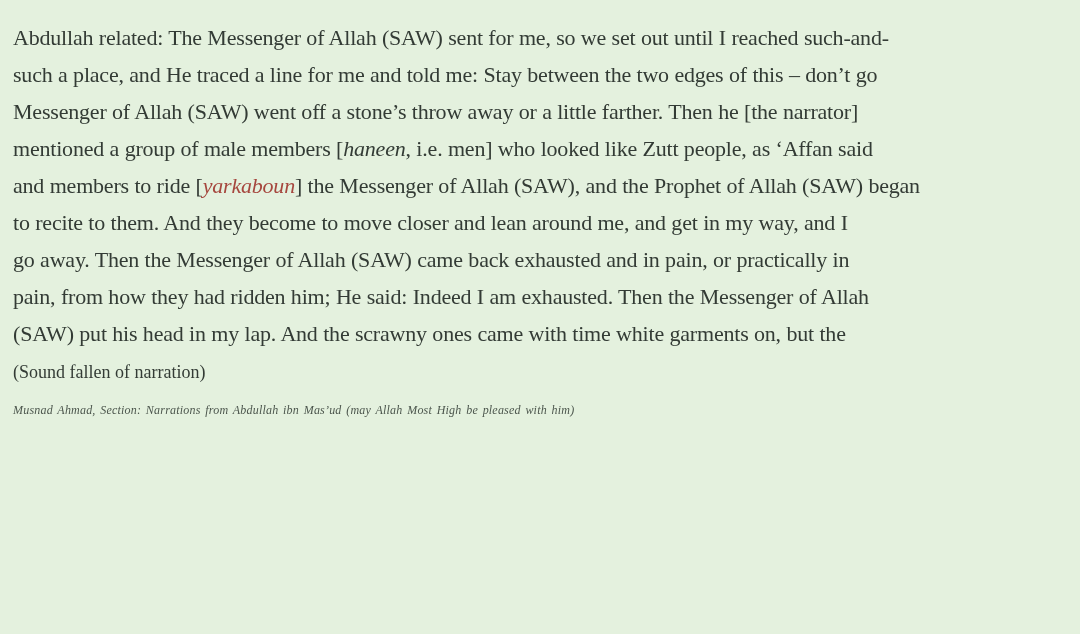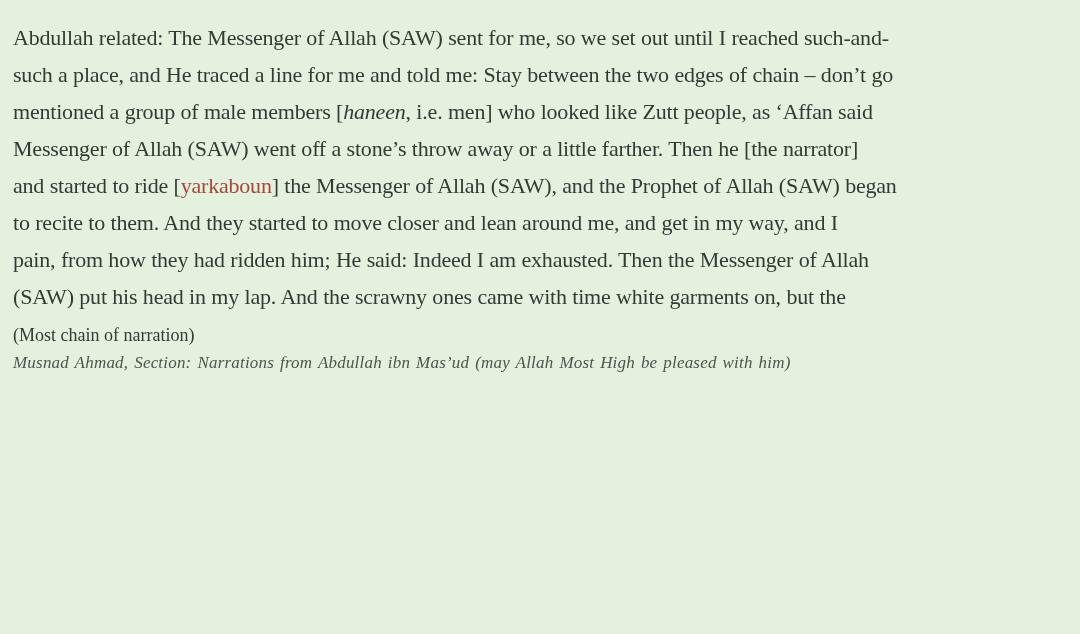--- a/index.html
+++ b/index.html
@@ -30,46 +30,47 @@
     line-height: 37px;
     letter-spacing: -0.2px;
     word-spacing: 0.2px;
   }
   .text-line {
     white-space: nowrap;
     height: 37px;
   }
   .seg-n { font-style: normal; }
   .seg-i { font-style: italic; }
-  .seg-ir { color: var(--red); }
+  .seg-ir { font-style: italic; color: var(--red); }
   .grading {
     margin-top: 7px;
     font-size: 18px;
     line-height: 26px;
     color: var(--ink);
   }
   .source {
-    margin-top: 2px;
-    font-size: 17px;
+    margin-top: 12px;
+    font-size: 12px;
     line-height: 26px;
     font-style: italic;
     letter-spacing: 0.2px;
     word-spacing: 1.5px;
     color: var(--ink-soft);
   }
 </style>
 </head>
 <body>
 
 <div class="doc">
   <div class="hadith-text">
       <div class="text-line"><span class="seg-n">Abdullah related: The Messenger of Allah (SAW) sent for me, so we set out until I reached such-and-</span></div>
-      <div class="text-line"><span class="seg-n">such a place, and He traced a line for me and told me: Stay between the two edges of chain – don’t go</span></div>
+      <div class="text-line"><span class="seg-n">such a place, and He traced a line for me and told me: Stay between the two edges of this – don’t go</span></div>
+      <div class="text-line"><span class="seg-n">Messenger of Allah (SAW) went off a stone’s throw away or a little farther. Then he [the narrator]</span></div>
       <div class="text-line"><span class="seg-n">mentioned a group of male members [</span><span class="seg-i">haneen</span><span class="seg-n">, i.e. men] who looked like Zutt people, as ‘Affan said</span></div>
-      <div class="text-line"><span class="seg-n">Messenger of Allah (SAW) went off a stone’s throw away or a little farther. Then he [the narrator]</span></div>
-      <div class="text-line"><span class="seg-n">and started to ride [</span><span class="seg-ir">yarkaboun</span><span class="seg-n">] the Messenger of Allah (SAW), and the Prophet of Allah (SAW) began</span></div>
-      <div class="text-line"><span class="seg-n">to recite to them. And they started to move closer and lean around me, and get in my way, and I</span></div>
+      <div class="text-line"><span class="seg-n">and members to ride [</span><span class="seg-ir">yarkaboun</span><span class="seg-n">] the Messenger of Allah (SAW), and the Prophet of Allah (SAW) began</span></div>
+      <div class="text-line"><span class="seg-n">to recite to them. And they become to move closer and lean around me, and get in my way, and I</span></div>
+      <div class="text-line"><span class="seg-n">go away. Then the Messenger of Allah (SAW) came back exhausted and in pain, or practically in</span></div>
       <div class="text-line"><span class="seg-n">pain, from how they had ridden him; He said: Indeed I am exhausted. Then the Messenger of Allah</span></div>
       <div class="text-line"><span class="seg-n">(SAW) put his head in my lap. And the scrawny ones came with time white garments on, but the</span></div>
     </div>
-  <div class="grading">(Most chain of narration)</div>
+  <div class="grading">(Sound fallen of narration)</div>
   <div class="source">Musnad Ahmad, Section: Narrations from Abdullah ibn Mas’ud (may Allah Most High be pleased with him)</div>
 </div>
 
 </body></html>

